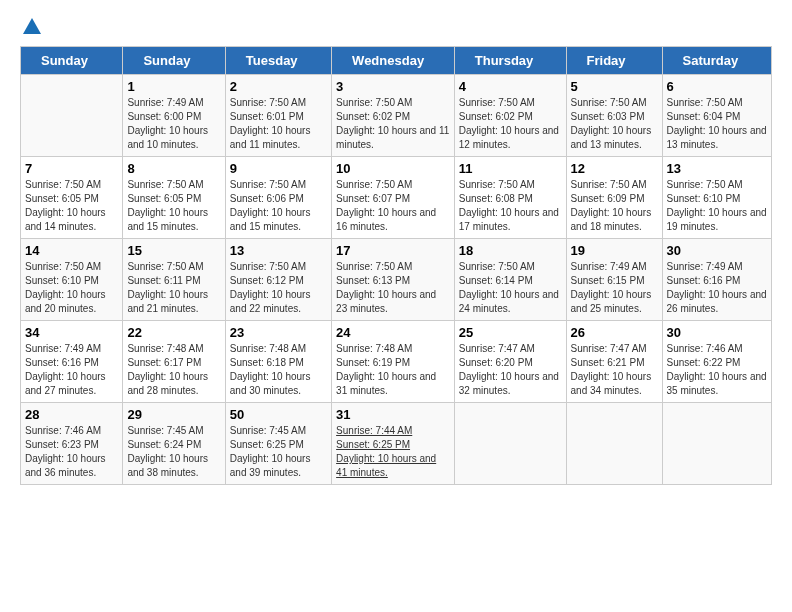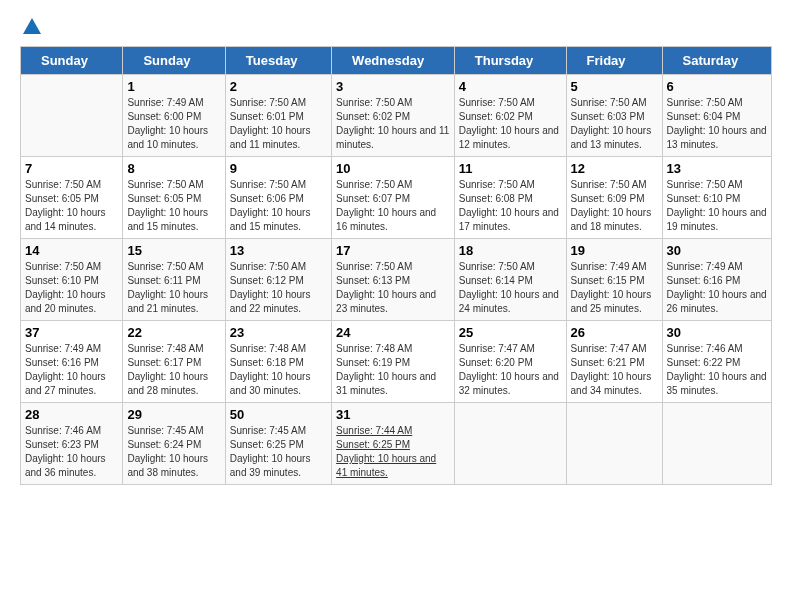--- a/index.html
+++ b/index.html
@@ -239,21 +239,21 @@
         </td>
         <td>
           <div class="day-number">30</div>
           <div class="day-info" style="white-space: pre-line;">Sunrise: 7:49 AM
 Sunset: 6:16 PM
 Daylight: 10 hours and 26 minutes.</div>
         </td>
       </tr>
       <tr>
         <td>
-          <div class="day-number">37</div>
+          <div class="day-number">34</div>
           <div class="day-info" style="white-space: pre-line;">Sunrise: 7:49 AM
 Sunset: 6:16 PM
 Daylight: 10 hours and 27 minutes.</div>
         </td>
         <td>
           <div class="day-number">22</div>
           <div class="day-info" style="white-space: pre-line;">Sunrise: 7:48 AM
 Sunset: 6:17 PM
 Daylight: 10 hours and 28 minutes.</div>
         </td>

